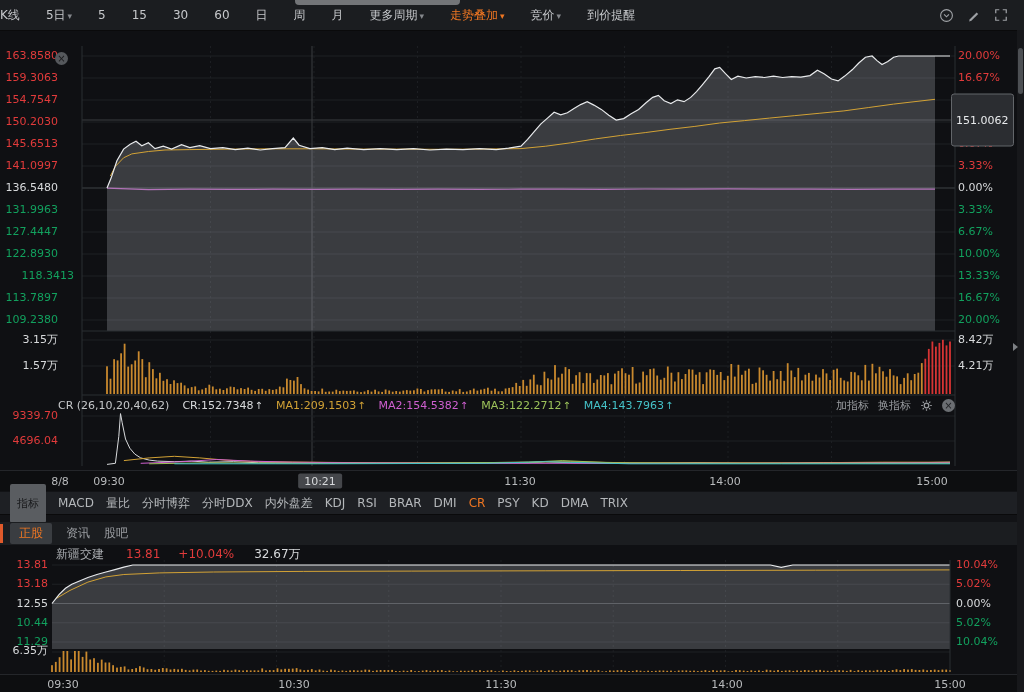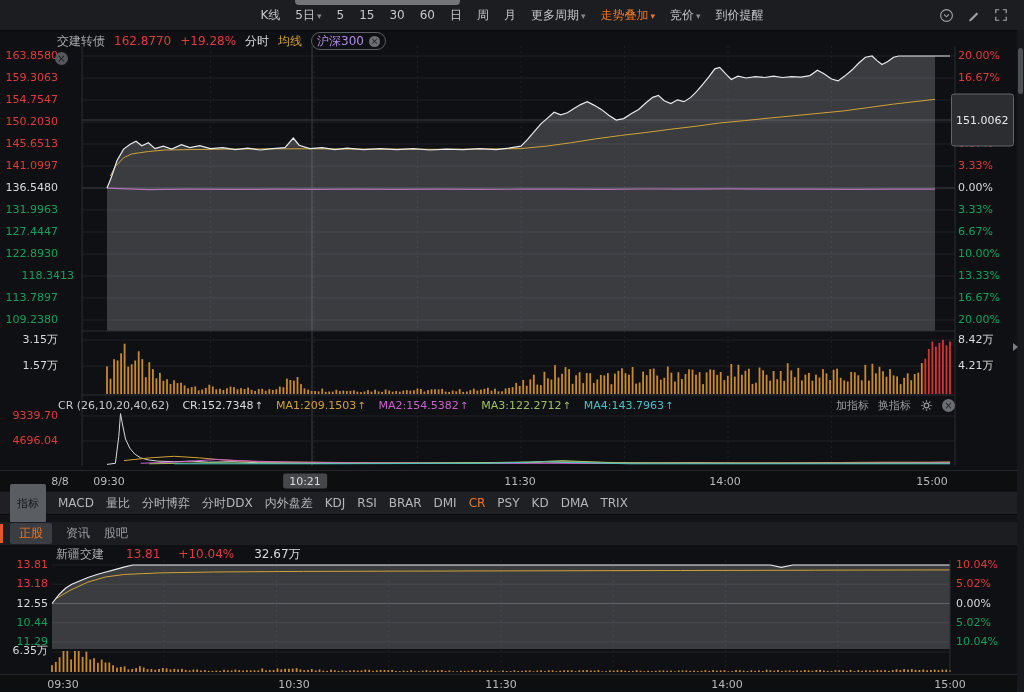--- a/index.html
+++ b/index.html
@@ -6,21 +6,21 @@
   .app{position:relative;width:1024px;height:692px;background:#121316;overflow:hidden;
        font-family:"DejaVu Sans","Liberation Sans",sans-serif;color:#c6c8cb;font-size:12px;}
   #chart-svg{position:absolute;top:0;left:0;z-index:1;}
   #overlays{position:absolute;inset:0;z-index:3;pointer-events:none;}
   .ax{position:absolute;font-size:11px;line-height:12px;transform:translateY(-50%);white-space:nowrap;}
   .badge{position:absolute;left:951px;transform:translateY(-50%);background:#2b2d31;border:1px solid #63666a;
          border-radius:3px;padding:19px 4px;font-size:11px;color:#e8eaec;z-index:4;white-space:nowrap;}
   .top-strip{position:absolute;top:0;left:295px;width:165px;height:5px;background:#737578;
              border-radius:0 0 4px 4px;z-index:7;}
   .toolbar{position:absolute;top:0;left:0;right:0;height:30px;background:#1b1d20;border-bottom:1px solid #0a0a0b;
-           display:flex;align-items:center;gap:15px;padding-left:0;z-index:5;justify-content:center;}
+           display:flex;align-items:center;gap:26px;padding-left:0;z-index:5;}
   .tb-item{cursor:pointer;display:flex;align-items:center;gap:2px;white-space:nowrap;}
   .caret::after{content:"▾";font-size:9px;color:#85888c;}
   .accent .caret::after{color:#ef7622;}
   .tb-icons{position:absolute;right:16px;top:0;height:30px;display:flex;align-items:center;gap:13px;z-index:6;}
   .icon-btn{cursor:pointer;display:flex;align-items:center;}
   .chart-header{position:absolute;top:33px;left:57px;height:16px;display:flex;align-items:center;gap:9px;z-index:5;}
   .pill{display:flex;align-items:center;gap:5px;border:1px solid #5a5d61;border-radius:9px;
         padding:0 5px;height:16px;cursor:pointer;}
   .pill-close{width:11px;height:11px;border-radius:50%;background:#6b6e72;color:#1b1c1e;font-size:9px;
               line-height:11px;text-align:center;display:inline-block;cursor:pointer;}
@@ -684,31 +684,20 @@
           <path d="M3.2 12.8 11 5l1.8 1.8-7.8 7.8-2.6.8z" fill="#9ea1a5"></path>
         </svg>
     </span>
     <span class="icon-btn">
       <svg width="14" height="14" viewBox="0 0 16 16">
           <path d="M2 6V2h4M10 2h4v4M14 10v4h-4M6 14H2v-4" stroke="#9ea1a5" stroke-width="1.4" fill="none"></path>
         </svg>
     </span>
   </div>
 
-  <div class="chart-header">
-    <span style="color: rgb(169, 172, 176);">交建转债</span>
-    <span style="color: rgb(226, 59, 59);">162.8770</span>
-    <span style="color: rgb(226, 59, 59);">+19.28%</span>
-    <span style="color: rgb(216, 218, 220);">分时</span>
-    <span style="color: rgb(210, 162, 53);">均线</span>
-    <span class="pill">
-      <span style="color: rgb(181, 138, 234);">沪深300</span>
-      <span class="pill-close"></span>
-    </span>
-  </div>
 
   <div class="float-close"></div>
 
   <div class="cr-header">
     <span style="color:#c6c8ca">CR (26,10,20,40,62)</span>
     <span class="cr-val" style="color: rgb(216, 218, 220);">CR:152.7348</span>
     <span class="cr-val" style="color: rgb(210, 162, 53);">MA1:209.1503</span>
     <span class="cr-val" style="color: rgb(207, 95, 208);">MA2:154.5382</span>
     <span class="cr-val" style="color: rgb(157, 195, 90);">MA3:122.2712</span>
     <span class="cr-val" style="color: rgb(69, 194, 200);">MA4:143.7963</span>
@@ -723,21 +712,21 @@
             </g>
           </svg>
       </span>
       <span class="circle-close"></span>
     </span>
   </div>
 
   <div class="time-axis ta-main" id="ta-main">
       <span class="ta-label" style="left: 60px;">8/8</span>
       <span class="ta-label" style="left: 109px;">09:30</span>
-      <span class="ta-label ta-box" style="left: 305px; text-align: right;">10:21</span>
+      <span class="ta-label ta-box" style="left: 320px; text-align: right;">10:21</span>
       <span class="ta-label" style="left: 520px;">11:30</span>
       <span class="ta-label" style="left: 725px;">14:00</span>
       <span class="ta-label" style="left: 932px;">15:00</span>
     </div>
 
   <div class="indicator-bar">
     <span class="ind-label">指标</span>
     <span class="ind-tab">MACD</span>
     <span class="ind-tab">量比</span>
     <span class="ind-tab">分时博弈</span>

